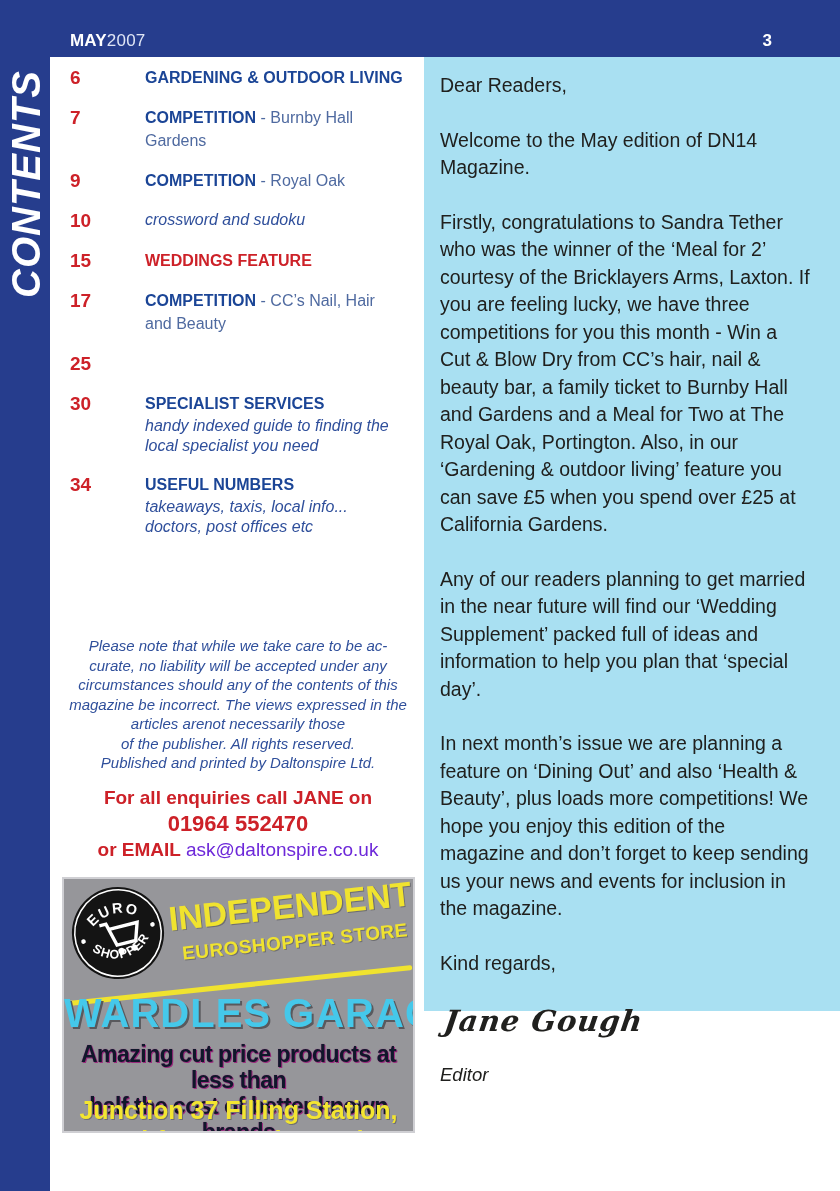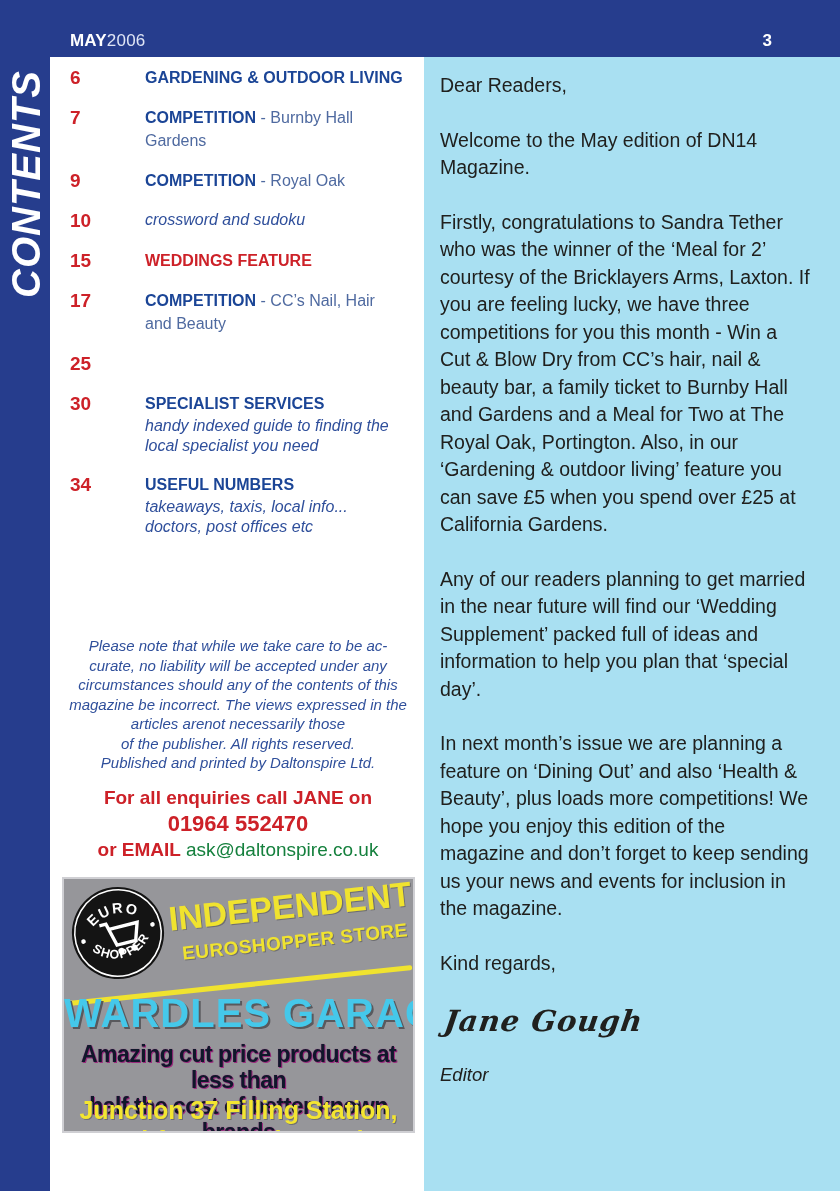--- a/index.html
+++ b/index.html
@@ -33,21 +33,21 @@
   .toc-sub:empty{display:none;}
   
   .note{
     position:absolute;left:62px;top:636px;width:352px;text-align:center;
     font-size:15px;line-height:19.5px;font-style:italic;color:#2f4f9b;white-space:pre-line;
   }
   .enquiries{position:absolute;left:62px;top:786px;width:352px;text-align:center;color:#cd2128;}
   .enq-1{font-size:19px;font-weight:bold;line-height:24px;}
   .enq-2{font-size:22px;font-weight:bold;line-height:27px;}
   .enq-3{font-size:19px;line-height:25px;font-weight:bold;}
-  .enq-3 .email{font-weight:normal;color:#15803d;}
+  .enq-3 .email{font-weight:normal;color:#6d28d9;}
   
   .advert{
     position:absolute;left:62px;top:877px;width:353px;height:256px;
     background:#96969a;border:2px solid #cfcfd3;box-sizing:border-box;overflow:hidden;
   }
   .ad-logo{position:absolute;left:6px;top:6px;width:96px;height:96px;transform:rotate(-14deg);}
   .ad-line1{
     position:absolute;left:96px;top:8px;width:260px;text-align:center;
     font-size:34px;font-weight:bold;color:#f0e32f;transform:rotate(-6deg);letter-spacing:0px;
     text-shadow:1px 1px 0 #6e6e72;
@@ -68,39 +68,39 @@
     font-size:23px;line-height:26px;font-weight:bold;color:#0f172a;white-space:pre-line;
     text-shadow:0 0 1px #9c2b7e,1px 1px 0 #9c2b7e;letter-spacing:-.5px;
   }
   .ad-address{
     position:absolute;left:0;top:216px;width:100%;text-align:center;
     font-size:25px;line-height:30px;font-weight:bold;color:#f3e531;white-space:pre-line;
     text-shadow:1px 1px 0 #6e6e72;
   }
   
   .editor-col{
-    position:absolute;left:424px;top:57px;width:416px;height:1134px;background:#a9e0f2;
+    position:absolute;left:424px;top:57px;width:416px;height:954px;background:#a9e0f2;
     box-sizing:border-box;padding:15px 28px 0 16px;color:#20201e;
   }
   .editor-col p{margin:0 0 27px 0;font-size:19.5px;line-height:27.5px;}
   .signature{
     font-family:"DejaVu Serif",serif;font-style:italic;font-weight:bold;
     font-size:29px;transform:skewX(-8deg);transform-origin:left bottom;
     margin:8px 0 26px 2px;letter-spacing:1px;
   }
   .role{font-size:18.5px;font-style:italic;margin-top:10px;}
   svg text{font-family:"Liberation Sans",sans-serif;}
 </style>
 </head>
 <body>
 
 <div class="header-bar"></div>
 
 <div class="issue">
-  <span class="m">MAY</span><span class="y">2006</span>
+  <span class="m">MAY</span><span class="y">2007</span>
 </div>
 <div class="page-no">3</div>
 
 <div class="left-strip"></div>
 <div class="contents-vert">CONTENTS</div>
 
 <div class="toc">
 
   <div class="toc-row">
     <div class="toc-num">6</div>

